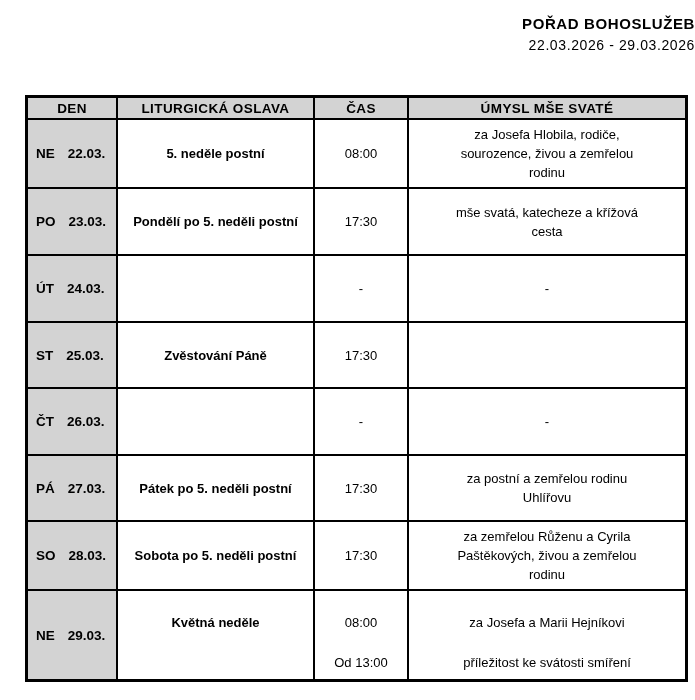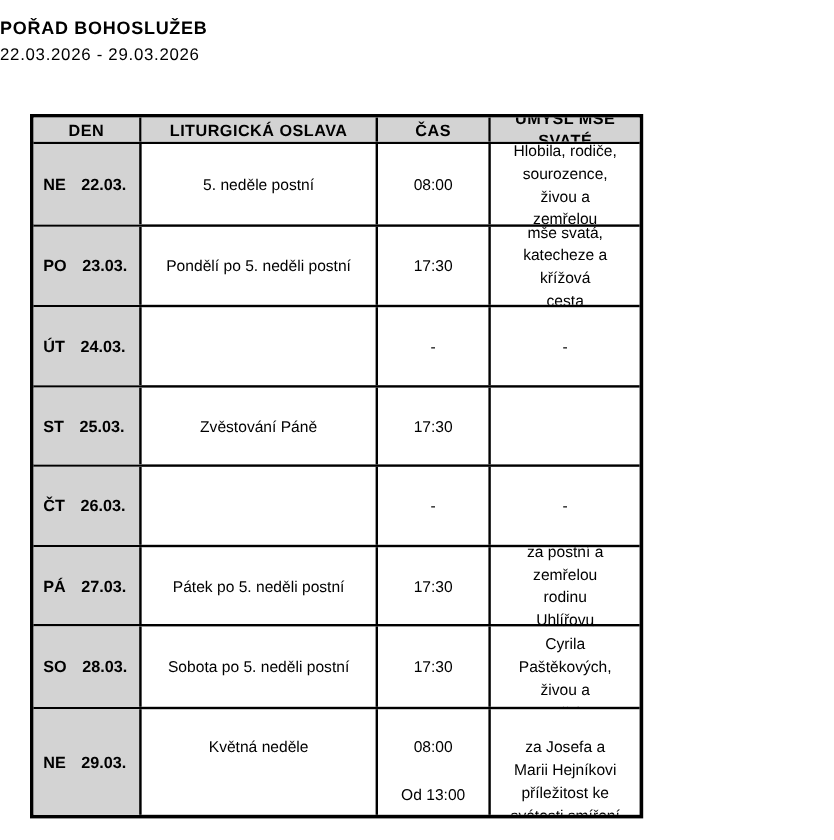--- a/index.html
+++ b/index.html
@@ -6,35 +6,35 @@
   html, body {
     width: 695px; height: 700px;
     background: #ffffff;
     font-family: "Liberation Sans", "DejaVu Sans", sans-serif;
     color: #000000;
     overflow: hidden;
   }
   .page { width: 695px; height: 700px; position: relative; }
 
   
-  .heading { text-align: left; padding-top: 13px; }
+  .heading { text-align: right; padding-top: 13px; }
   .heading .title {
     font-size: 15px; font-weight: bold; letter-spacing: 0.6px; line-height: 22px;
   }
   .heading .subtitle {
     font-size: 15px; font-weight: bold; letter-spacing: 0.4px; line-height: 22px;
   }
   .heading .daterange {
     font-size: 14px; font-weight: normal; letter-spacing: 0.6px; line-height: 20px;
   }
 
   
   .schedule {
     position: absolute; left: 25px; top: 95px;
-    width: 511px;
+    width: 663px;
     border: 3px solid #000000;
     background: #ffffff;
   }
   .tr {
     display: grid;
     grid-template-columns: 90px 197px 94px 1fr;
     border-bottom: 2px solid #000000;
   }
   .tr:last-child { border-bottom: none; }
   .td {
@@ -61,21 +61,21 @@
     background: #d3d3d3;
     font-weight: bold;
     font-size: 13.5px;
     justify-content: flex-start;
     padding-left: 8px;
     gap: 13px;
     text-align: left;
   }
 
   .td.intention { padding: 2px 16px; white-space: pre-line; }
-  .td.celebration { padding: 2px 6px; }
+  .td.celebration { padding: 2px 6px; font-weight: bold; }
 
   
   .r0 { height: 69px; }
   .r1 { height: 67px; }
   .r2 { height: 67px; }
   .r3 { height: 66px; }
   .r4 { height: 67px; }
   .r5 { height: 66px; }
   .r6 { height: 69px; }
   .r7 { height: 88px; }

